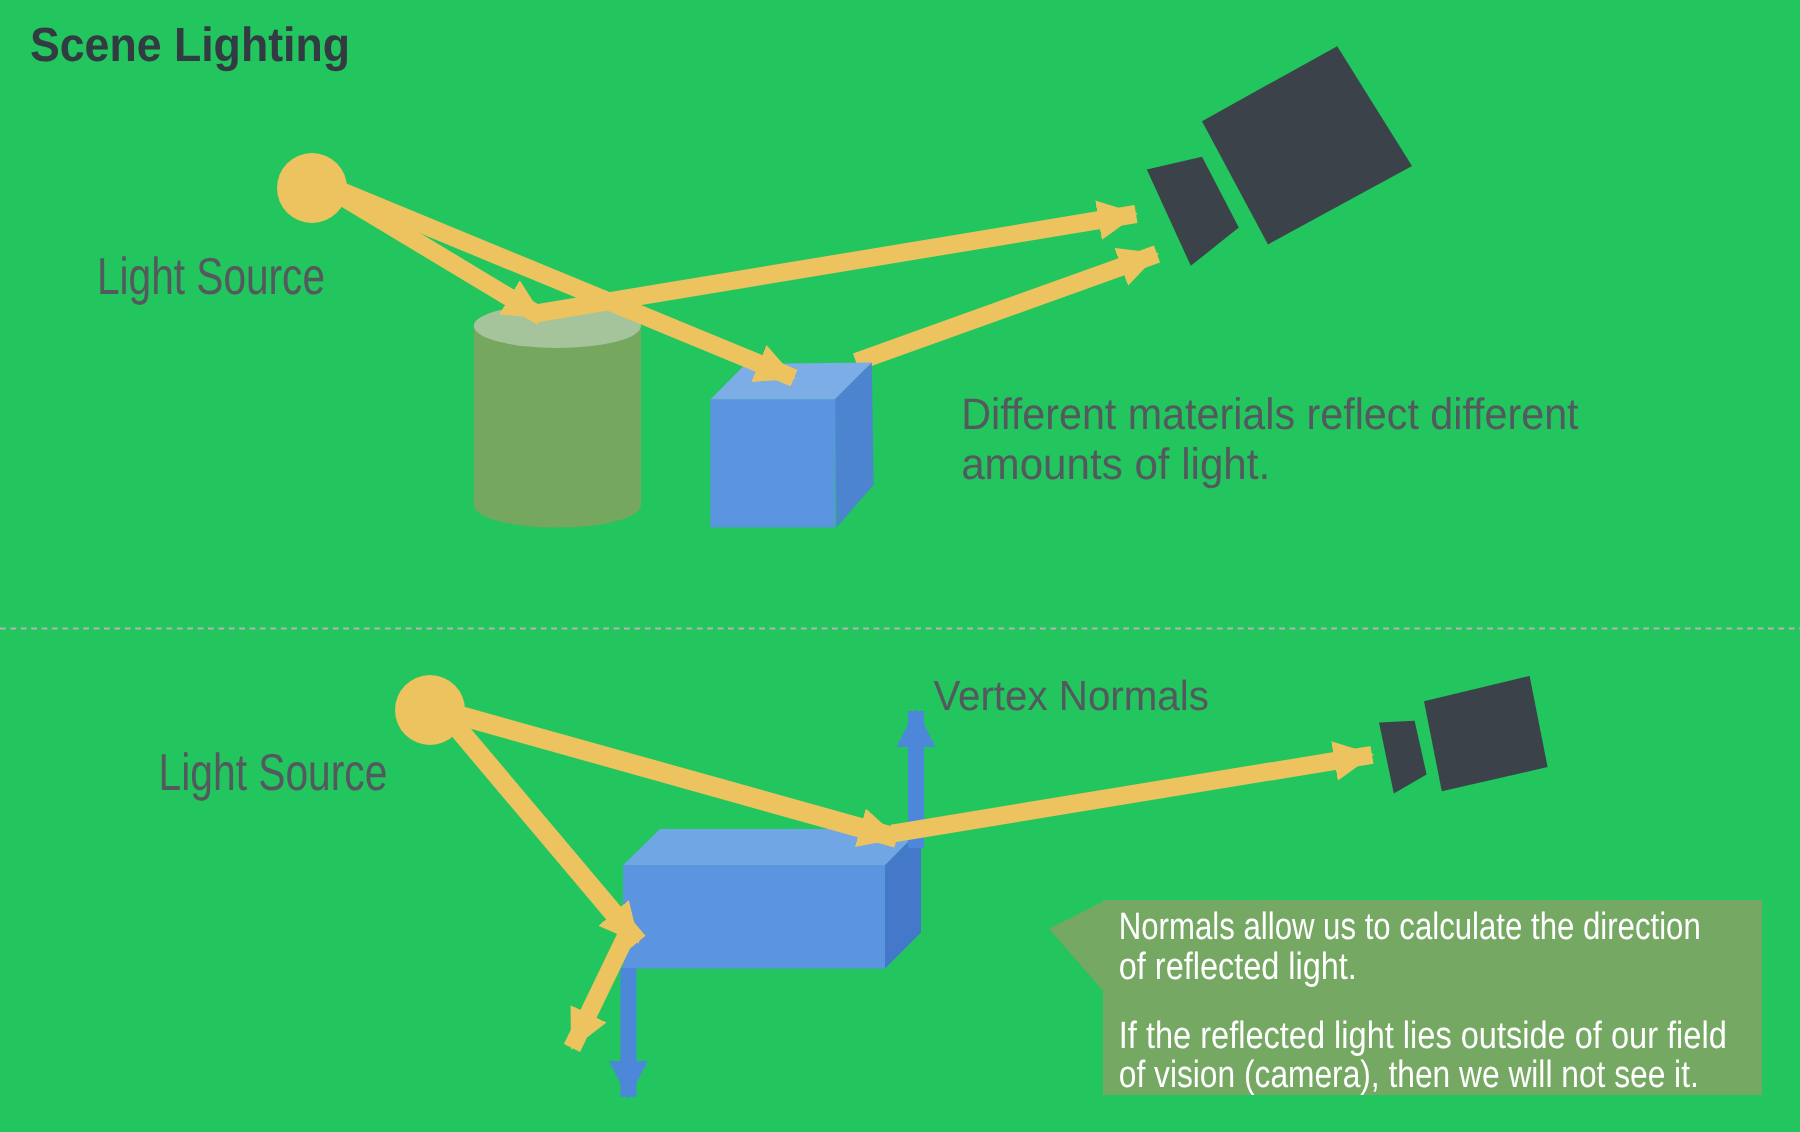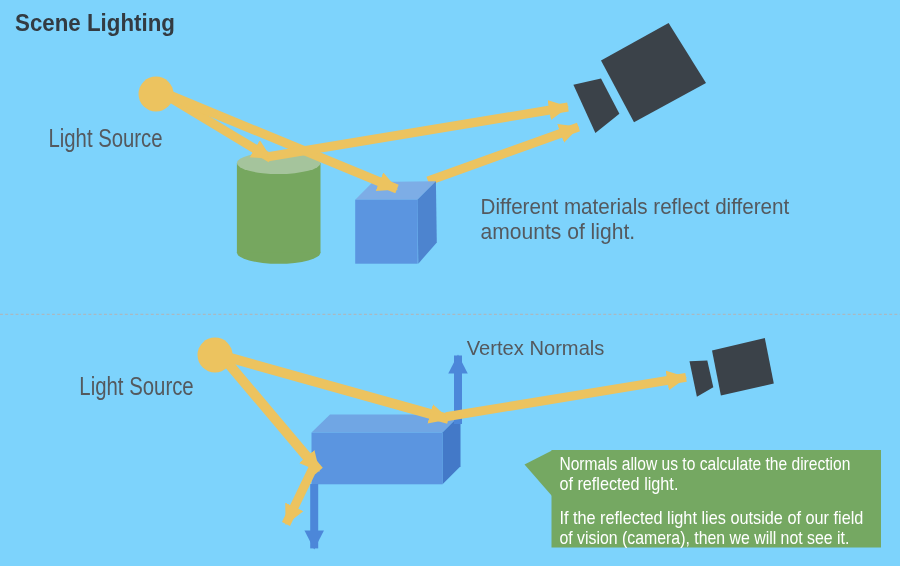--- a/index.html
+++ b/index.html
@@ -1,16 +1,16 @@
 <!DOCTYPE html>
 <html><head>
 <meta charset="utf-8">
 <style>
   html,body{margin:0;padding:0;background:#fff;}
-  #stage{position:relative;width:900px;height:566px;background:#7dd3fc;overflow:hidden;
+  #stage{position:relative;width:900px;height:566px;background:#22c55e;overflow:hidden;
          font-family:"Liberation Sans", sans-serif;}
 </style>
 </head>
 <body>
 <div id="stage">
 <svg width="900" height="566" viewBox="0 0 900 566">
   <defs>
     <marker id="mg" markerWidth="24" markerHeight="24" refX="19" refY="10" orient="auto" markerUnits="userSpaceOnUse">
       <path d="M0,0 L20,10 L0,20 Z" fill="#ecc35f"></path>
     </marker>

